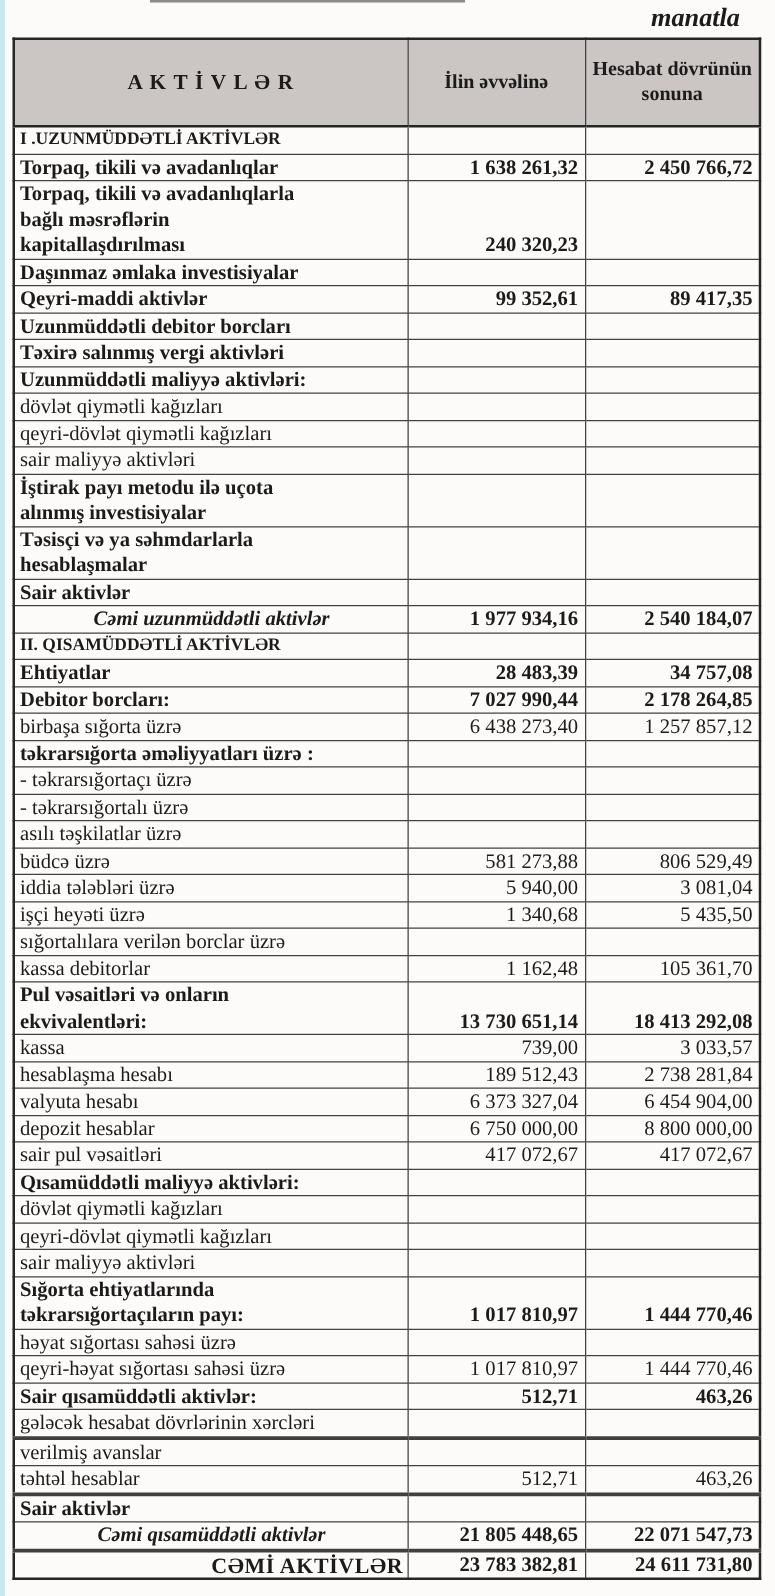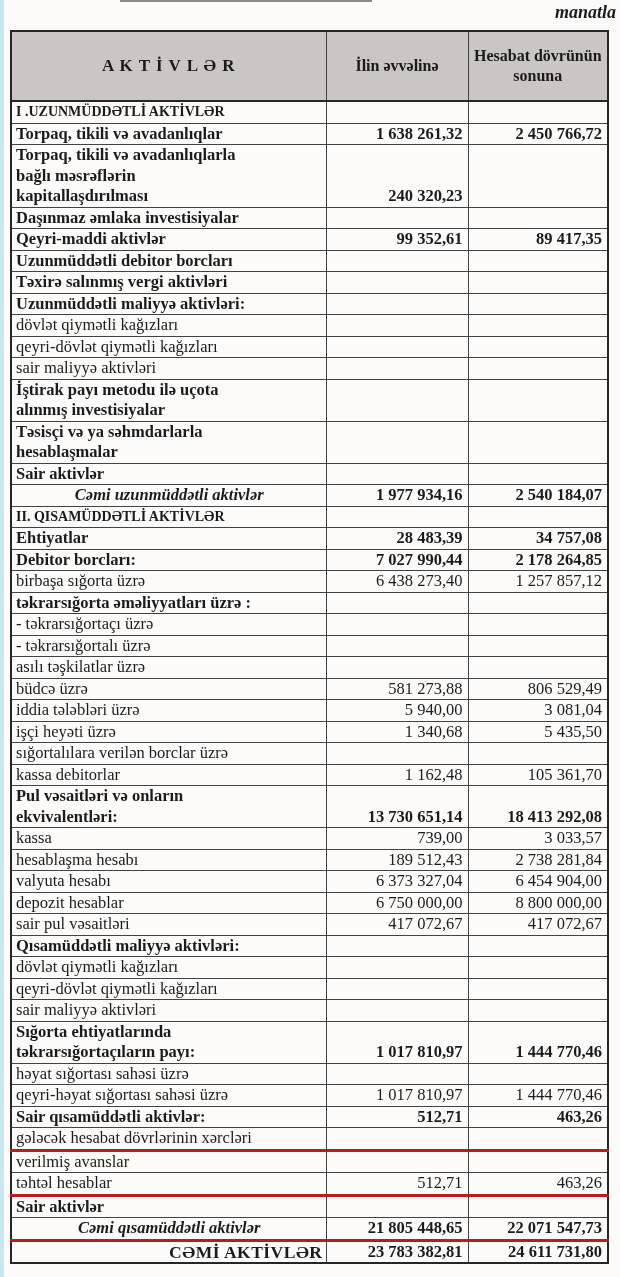--- a/index.html
+++ b/index.html
@@ -16,23 +16,23 @@
     position:absolute; left:0; top:0;
     width:4px; height:100%;
     background:#c7e8ef;
   }
   .top-crop-line {
     position:absolute; left:120px; top:0;
     width:252px; height:2px;
     background:#8a8a8a;
   }
   .currency-note {
-    position:absolute; top:2px; right:4px;
+    position:absolute; top:2px; right:28px;
     font-weight:bold; font-style:italic;
-    font-size:18px;
+    font-size:21px;
   }
   table.assets {
     position:absolute; left:10px; top:30px;
     width:597px;
     border-collapse:collapse; table-layout:fixed;
     border:2px solid #262626;
   }
   col.c1 { width:315px; }
   col.c2 { width:142px; }
   col.c3 { width:140px; }
@@ -56,21 +56,21 @@
   }
   td.val {
     text-align:right; padding-right:5px;
     font-weight:bold; white-space:nowrap;
   }
   tr.style-plain td.label, tr.style-plain td.val { font-weight:normal; }
   tr.style-bold td.label { font-weight:bold; }
   tr.style-section td.label { font-weight:bold; font-size:14px; }
   tr.style-total td.label { font-weight:bold; font-style:italic; text-align:center; }
   tr.style-grand td.label { font-weight:bold; text-align:right; font-size:17.5px; letter-spacing:0.5px; }
-  tr.thick-bottom td { border-bottom:3px solid #b91c1c; }
+  tr.thick-bottom td { border-bottom:3px solid #404040; }
 </style>
 </head>
 <body>
 
 <div class="edge-stripe"></div>
 <div class="top-crop-line"></div>
 <div class="currency-note">manatla</div>
 
 <table class="assets">
   <colgroup>

